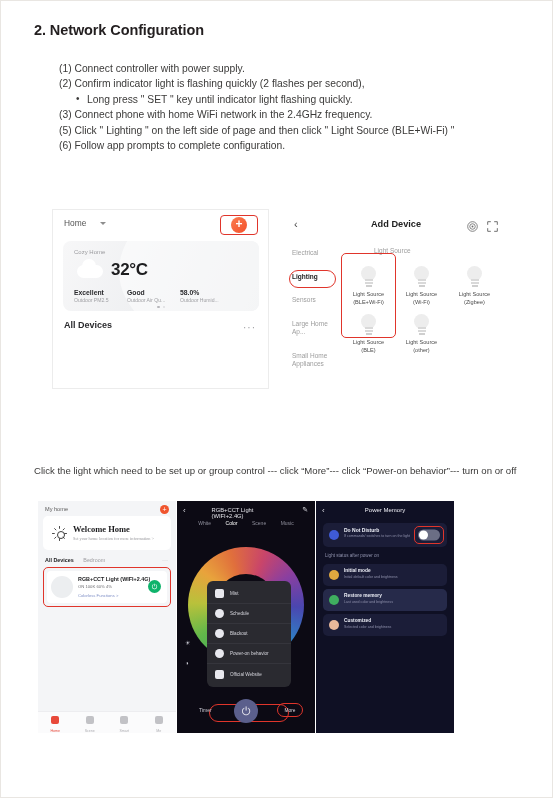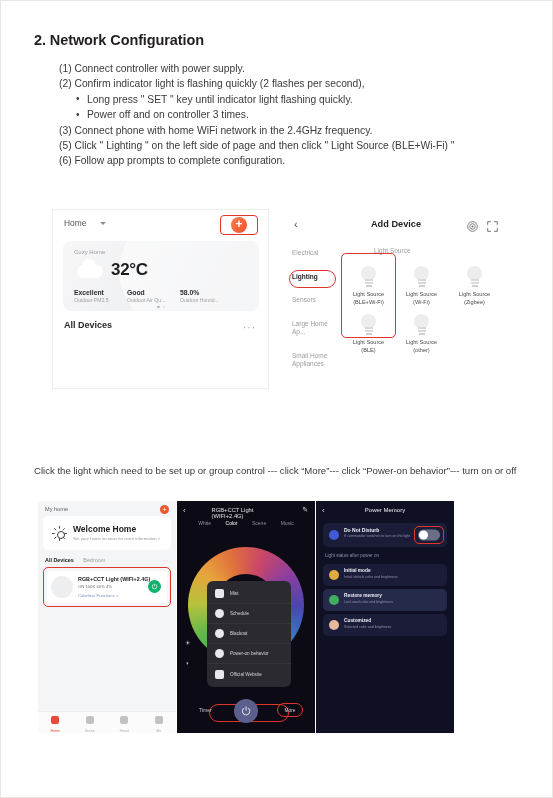--- a/index.html
+++ b/index.html
@@ -17,21 +17,21 @@
     border:1px solid #e9e6e2;
     position:relative;
     padding:0;
   }
 
   
   .sec-title {
     font-size:14.5px; font-weight:bold; letter-spacing:-0.1px;
     color:#231f20;
   }
-  .sec1-title { position:absolute; left:33px; top:31px; }
+  .sec1-title { position:absolute; left:33px; top:21px; }
 
   .steps { position:absolute; left:58px; top:60px; width:470px; }
   .step {
     font-size:10.3px; line-height:15.4px; color:#3b3a39;
     white-space:nowrap;
   }
   .step.indent1 { padding-left:17px; }
   .step.bullet { padding-left:28px; position:relative; }
   .step.bullet:before {
     content:"\2022"; position:absolute; left:17px; top:-0.5px; font-size:10px;
@@ -141,21 +141,21 @@
   .phone { position:absolute; top:500px; width:138px; height:232px; overflow:hidden;}
   .p1 { left:37px; background:#f4f5f7; }
   .p2 { left:176px; background:#0c0a14; }
   .p3 { left:315px; background:#0f1024; }
 
   
   .p1-top { position:absolute; left:7px; top:5px; font-size:5.6px; color:#5a5a5a;}
   .p1-plus { position:absolute; right:7px; top:4px; width:9px;height:9px;border-radius:50%;
     background:#f0552e; color:#fff; font-size:7px; line-height:9px; text-align:center; }
   .p1-card { position:absolute; left:5px; top:15px; width:128px; height:34px;
-    background:#fff; border-radius:5px; }
+    background:#fff; border-radius:5px;font-family:Liberation Serif, serif; }
   .p1-sun { position:absolute; left:9px; top:10px; width:15px;height:15px; }
   .p1-sun:before{content:"";position:absolute;left:4.5px;top:4.5px;width:6px;height:6px;border-radius:50%;border:1px solid #3d3d3d;}
   .p1-welcome { position:absolute; left:30px; top:8px; font-size:8.5px; font-weight:bold; color:#1c1c1e;}
   .p1-sub { position:absolute; left:30px; top:20px; font-size:4.3px; color:#9a9a9e; width:95px;}
   .p1-tabs { position:absolute; left:7px; top:56px; font-size:5.4px;}
   .p1-tab1 { font-weight:bold; color:#1c1c1e;}
   .p1-tab2 { color:#a0a0a4; margin-left:8px;}
   .p1-more2 { position:absolute; right:8px; top:56px; font-size:6px; color:#b5b5b8;}
   .p1-devbox { position:absolute; left:5px; top:66px; width:128px; height:40px;
     border:1.3px solid #e0352b; border-radius:5px;}
@@ -236,21 +236,20 @@
 <body>
 
 <div class="page">
 
   <div class="sec-title sec1-title">2. Network Configuration</div>
 
   <div class="steps">
     <div class="step">(1) Connect controller with power supply.</div>
     <div class="step">(2) Confirm indicator light is flashing quickly (2 flashes per second),</div>
     <div class="step bullet">Long press " SET " key until indicator light flashing quickly.</div>
-    <div class="step bullet">Power off and on controller 3 times.</div>
     <div class="step">(3) Connect phone with home WiFi network in the 2.4GHz frequency.</div>
     <div class="step">(5) Click " Lighting " on the left side of page and then click " Light Source (BLE+Wi-Fi) "</div>
     <div class="step">(6) Follow app prompts to complete configuration.</div>
   </div>
 
   <div class="shot shot1">
     <div class="s1-head">
       <div class="s1-home">Home</div>
       <div class="s1-caret"></div>
       <div class="s1-plusbox">

